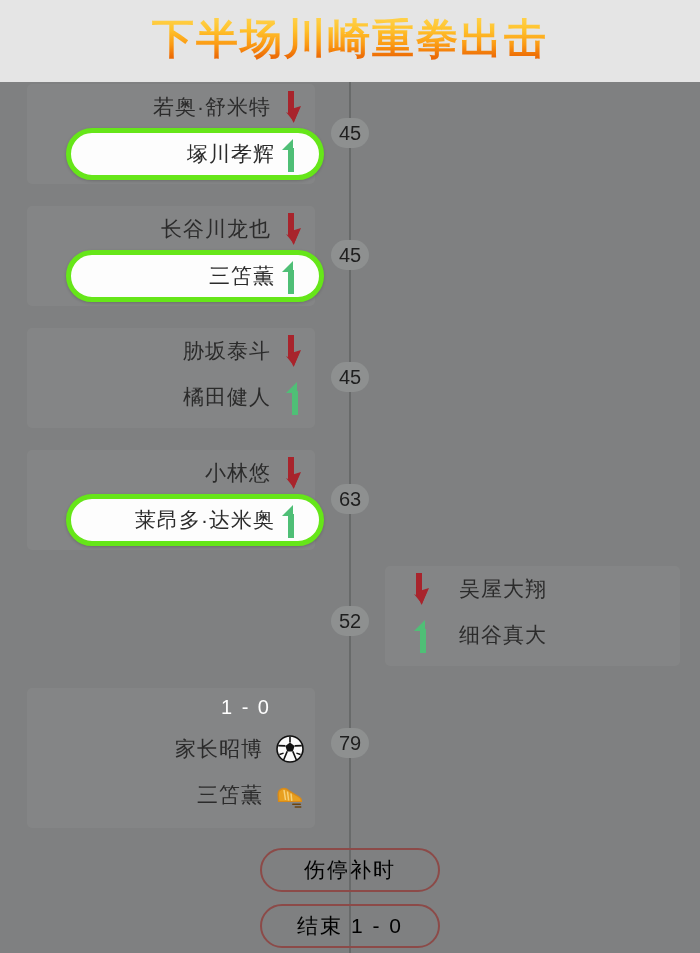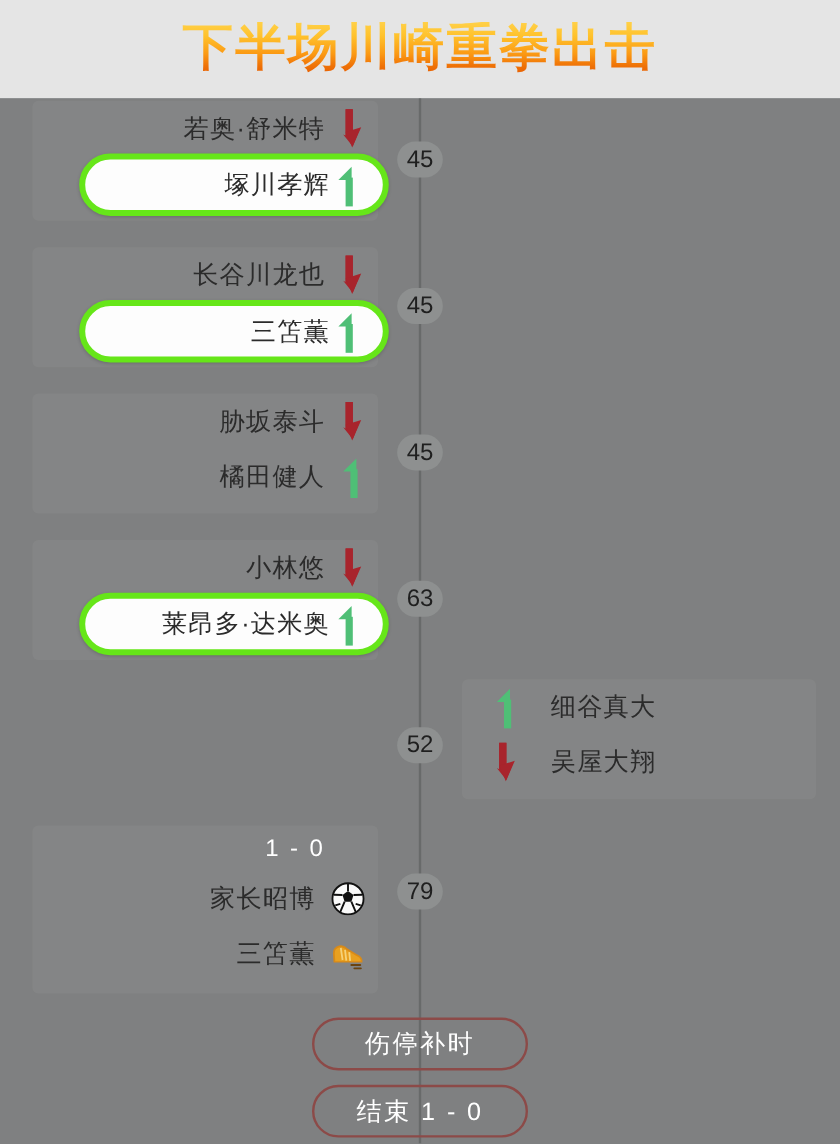--- a/index.html
+++ b/index.html
@@ -159,21 +159,21 @@
   .pill {
     position: absolute;
     left: 260px;
     width: 180px;
     height: 44px;
     border: 2px solid #8c4a48;
     border-radius: 22px;
     display: flex;
     align-items: center;
     justify-content: center;
-    color: #ffffff;
+    color: #000000;
     font-size: 21px;
     letter-spacing: 2px;
     background: transparent;
     text-align: center;
   }
 </style>
 </head>
 <body>
 
 <div class="header">
@@ -294,35 +294,35 @@
           <rect x="9" y="12" width="6" height="24" fill="#4fbf76"></rect>
           <path d="M14 14 L14 3 L3 14 Z" fill="#4fbf76"></path>
         </svg>
       </span>
     </div>
     <div class="minute" style="top: 374px;">63</div>
     <div class="card-right" style="top: 484px; height: 100px;">
       <div class="evt-line left-align">
         <span class="arrow">
           <svg width="22" height="38" viewBox="0 0 22 38">
+            <path d="M5 2 L11 2 L11 22 L17 18 L11 33 L3 23 L5 24 Z" fill="#a8242c"></path>
+            <rect x="5" y="2" width="6" height="22" fill="#a8242c"></rect>
+            <path d="M5 21 L18 17 L10.5 34 Z" fill="#a8242c"></path>
+          </svg>
+        </span>
+        <span class="pname">吴屋大翔</span>
+      </div>
+      <div class="evt-line left-align">
+        <span class="arrow">
+          <svg width="22" height="38" viewBox="0 0 22 38">
             <rect x="9" y="12" width="6" height="24" fill="#4fbf76"></rect>
             <path d="M14 14 L14 3 L3 14 Z" fill="#4fbf76"></path>
           </svg>
         </span>
         <span class="pname">细谷真大</span>
-      </div>
-      <div class="evt-line left-align">
-        <span class="arrow">
-          <svg width="22" height="38" viewBox="0 0 22 38">
-            <path d="M5 2 L11 2 L11 22 L17 18 L11 33 L3 23 L5 24 Z" fill="#a8242c"></path>
-            <rect x="5" y="2" width="6" height="22" fill="#a8242c"></rect>
-            <path d="M5 21 L18 17 L10.5 34 Z" fill="#a8242c"></path>
-          </svg>
-        </span>
-        <span class="pname">吴屋大翔</span>
       </div>
     </div>
     <div class="minute" style="top: 496px;">52</div>
     <div class="card-left" style="top: 606px; height: 140px;">
       <div class="score-line">1 - 0</div>
       <div class="evt-line">
         <span class="pname">家长昭博</span>
         <span class="emoji-icon">
           <svg width="28" height="28" viewBox="0 0 28 28">
             <circle cx="14" cy="14" r="13" fill="#fafafa" stroke="#111" stroke-width="1.6"></circle>

